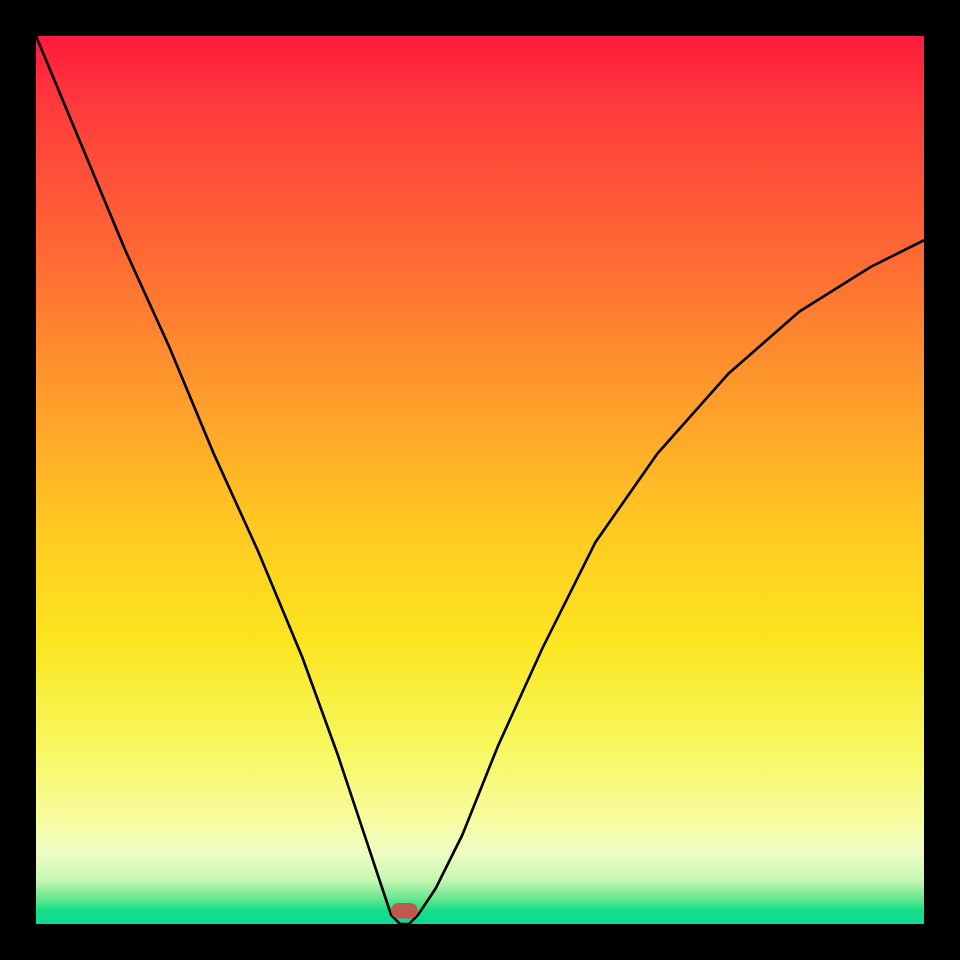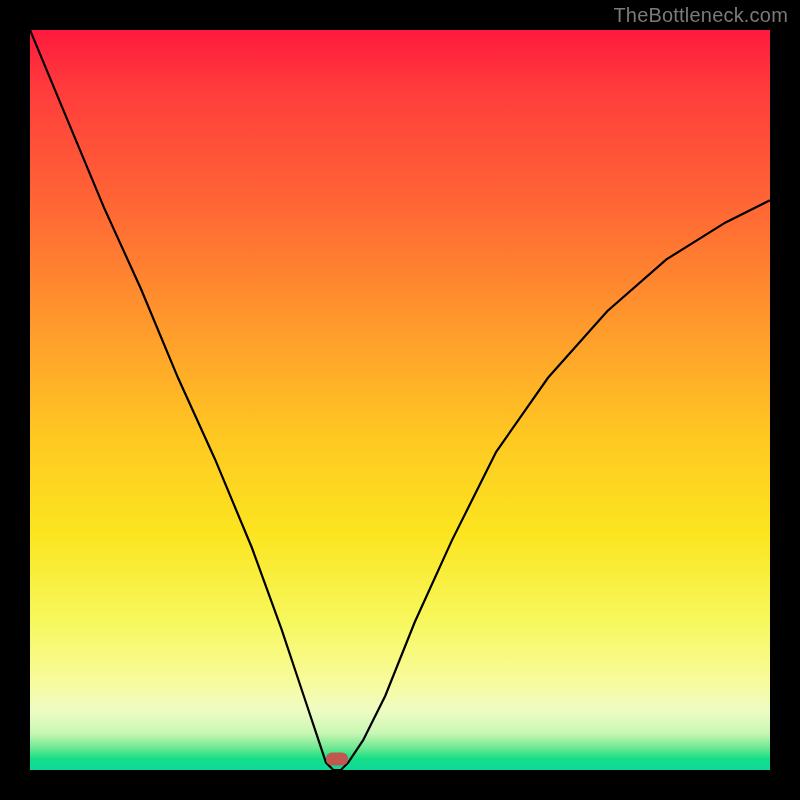--- a/index.html
+++ b/index.html
@@ -70,14 +70,13 @@
 </head>
 <body>
 
 <div class="frame">
   <div class="plot">
     <svg class="curve-svg" viewBox="0 0 740 740" preserveAspectRatio="none">
       <path id="curve-path" fill="none" stroke="#000" stroke-width="2.2" d="M0.0 0.0 L37.0 88.8 L74.0 177.6 L111.0 259.0 L148.0 347.8 L185.0 429.2 L222.0 518.0 L251.6 599.4 L273.8 666.0 L288.6 710.4 L296.0 732.6 L303.4 740.0 L310.8 740.0 L318.2 732.6 L333.0 710.4 L355.2 666.0 L384.8 592.0 L421.8 510.6 L466.2 421.8 L518.0 347.8 L577.2 281.2 L636.4 229.4 L695.6 192.4 L740.0 170.2"></path>
     </svg>
     <div id="marker" class="marker" style="left: 307.1px; top: 728.9px;"></div>
   </div>
-  <div class="watermark">TheBottleneck.com</div>
 </div>
 
 </body></html>

